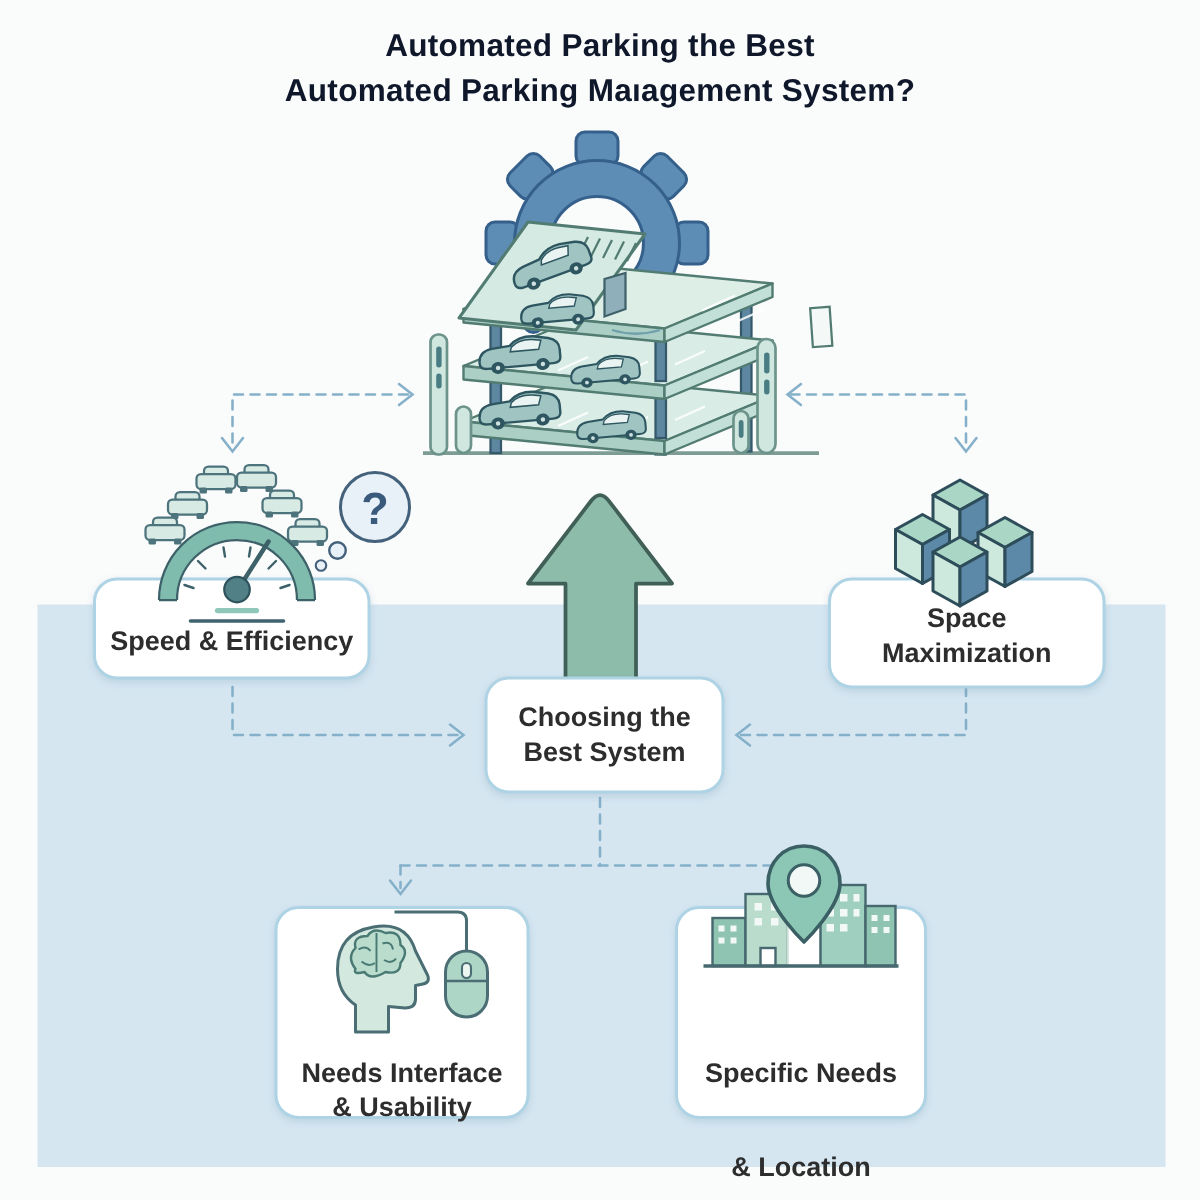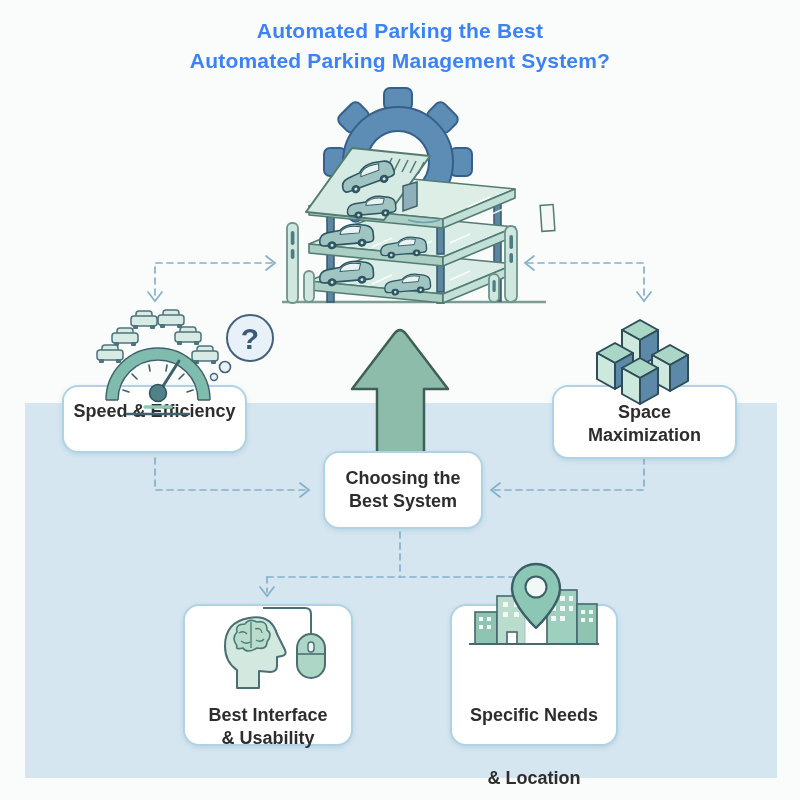--- a/index.html
+++ b/index.html
@@ -1,29 +1,29 @@
 <!DOCTYPE html>
 <html><head>
 <meta charset="utf-8">
 <style>
   html,body{margin:0;padding:0;width:800px;height:800px;background:#fafbfb;
     font-family:"Liberation Sans","DejaVu Sans",sans-serif;overflow:hidden;}
   .stage{position:relative;width:800px;height:800px;}
   .panel-blue{position:absolute;left:25px;top:403px;width:752px;height:375px;
     background:#d5e6f1;z-index:0;}
   .title{position:absolute;left:0;top:16px;width:800px;text-align:center;z-index:4;
-    font-weight:bold;font-size:21px;line-height:1.42;color:#3b82f6;letter-spacing:.2px;}
+    font-weight:bold;font-size:21px;line-height:1.42;color:#0f172a;letter-spacing:.2px;}
   svg.layer{position:absolute;left:0;top:0;z-index:1;}
   svg.layer.over{z-index:3;}
   .node{position:absolute;z-index:2;background:#ffffff;border:2px solid #aed3e4;
     border-radius:16px;box-shadow:0 2px 5px rgba(110,150,175,.22);
     display:flex;flex-direction:column;align-items:center;justify-content:center;
     text-align:center;font-weight:bold;color:#2d2d2d;font-size:18px;line-height:1.28;}
   .node .lbl{display:block;}
-  .node-speed{left:62px;top:385px;width:185px;height:68px;justify-content:flex-end;padding-bottom:28px;box-sizing:border-box;}
+  .node-speed{left:62px;top:385px;width:185px;height:68px;justify-content:flex-end;padding-bottom:12px;box-sizing:border-box;}
   .node-space{left:552px;top:385px;width:185px;height:74px;justify-content:flex-end;padding-bottom:10px;box-sizing:border-box;}
   .node-choosing{left:323px;top:451px;width:156px;height:74px;}
   .node-ui{left:183px;top:604px;width:170px;height:142px;padding:10px 4px;box-sizing:border-box;}
   .node-needs{left:450px;top:604px;width:168px;height:142px;padding:10px 4px;box-sizing:border-box;gap:40px;}
   .node .icon-wrap{margin-bottom:6px;}
 </style>
 </head>
 <body>
 
 <div class="stage">
@@ -210,21 +210,21 @@
           <rect x="115" y="42" width="6" height="10" rx="3" fill="#eef6f2" stroke="#4a6e74" stroke-width="1.4"></rect>
         </g>
         <g>
           <path d="M44,88 L44,70 Q32,62 32,46 Q32,22 56,18 Q78,14 84,34 L92,50 Q94,55 89,56 L84,57 L84,66 Q84,72 77,72 L66,71 L66,88 Z" fill="#d3e8de" stroke="#4a6e74" stroke-width="2" stroke-linejoin="round"></path>
           <path d="M44,46 Q38,38 44,32 Q42,24 52,24 Q56,18 64,22 Q74,20 74,30 Q80,34 74,42 Q74,50 64,48 Q54,54 50,48 Q42,50 44,46 Z" fill="#b9dccd" stroke="#4a7a74" stroke-width="1.6"></path>
           <path d="M58,22 V48" stroke="#4a7a74" stroke-width="1.3" fill="none"></path>
           <path d="M46,33 q5,-3 8,1 M62,29 q6,-2 7,4 M48,41 q5,4 9,1 M63,40 q5,3 8,-1" stroke="#4a7a74" stroke-width="1.3" fill="none"></path>
         </g>
       </svg>
     </span>
-    <span class="lbl">Best Interface</span>
+    <span class="lbl">Needs Interface</span>
     <span class="lbl">&amp; Usability</span>
   </div>
 
   <div class="node node-needs">
     <span class="icon-wrap">
       <svg width="150" height="92" viewBox="0 0 150 92" xmlns="http://www.w3.org/2000/svg">
         <g stroke="#46686e" stroke-width="1.6">
           <rect x="16" y="52" width="22" height="32" fill="#8fc4b2"></rect>
           <rect x="38" y="36" width="28" height="48" fill="#b9dccd"></rect>
           <rect x="66" y="40" width="22" height="44" fill="#ffffff" stroke="#c8ddd6"></rect>

